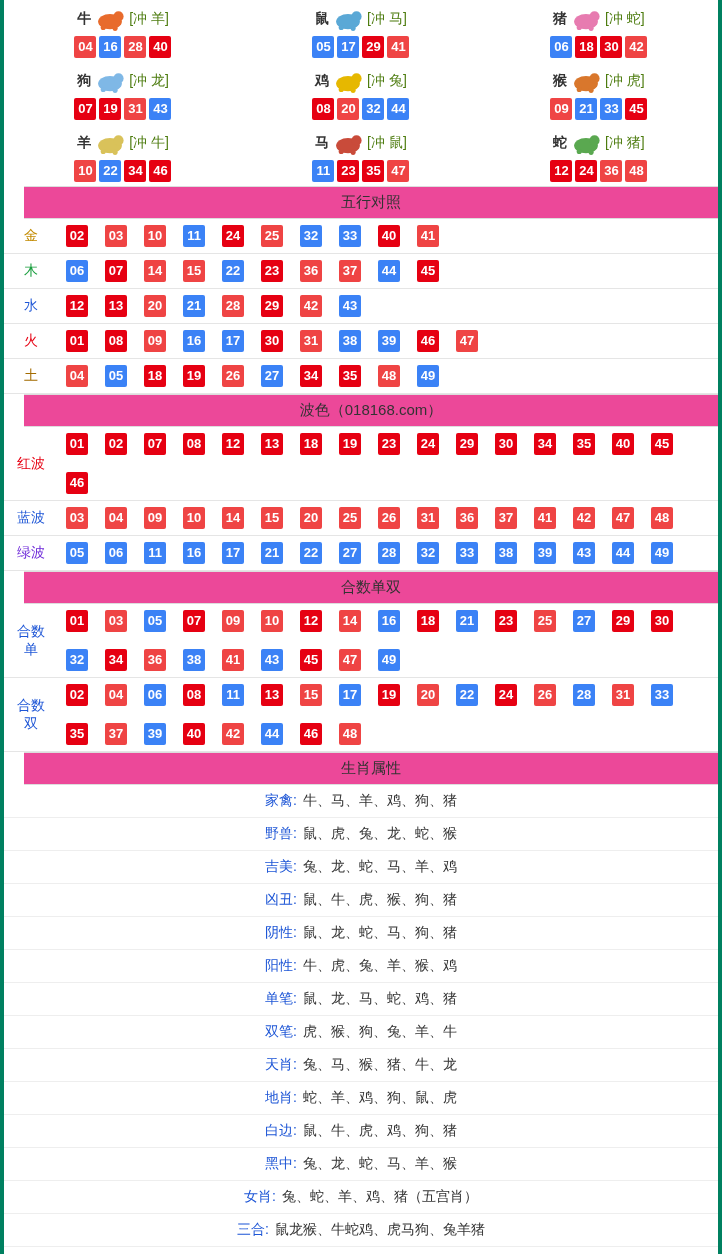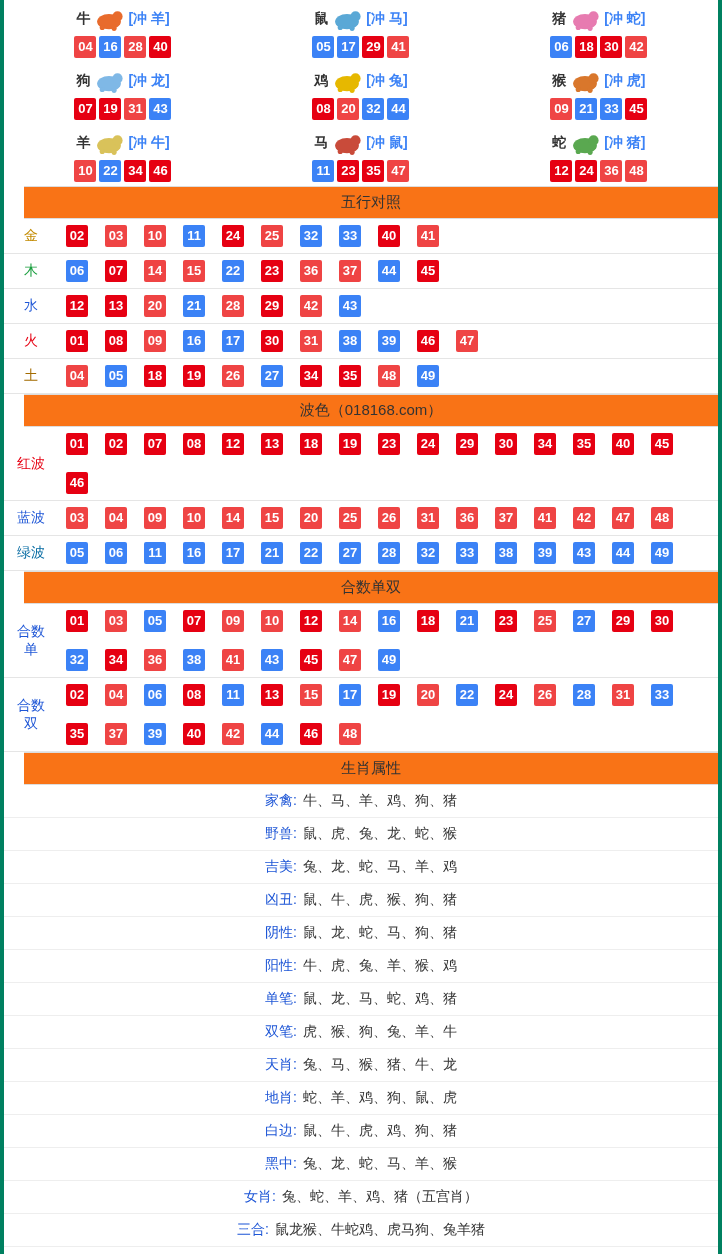--- a/index.html
+++ b/index.html
@@ -2,38 +2,38 @@
 <html><head>
 <meta charset="utf-8">
 <style>
   * { box-sizing: border-box; margin: 0; padding: 0; }
   body { font-family: "Microsoft YaHei", Arial, sans-serif; font-size: 14px; color: #333; background: #fff; }
   .wrap { width: 722px; border-left: 4px solid #008060; border-right: 4px solid #008060; }
   .zodiac-grid { display: flex; flex-wrap: wrap; }
   .z-cell { width: 33.33%; text-align: center; padding: 6px 0 4px; }
   .z-top { display: flex; align-items: center; justify-content: center; gap: 2px; margin-bottom: 4px; }
   .z-name { font-weight: bold; }
-  .z-ch { color: #3b82f6; font-weight: bold; }
+  .z-ch { color: #4d7c0f; }
   .balls { display: flex; justify-content: center; gap: 3px; flex-wrap: wrap; }
   .ball { display: inline-block; min-width: 22px; height: 22px; line-height: 22px; color: #fff; font-size: 13px; text-align: center; font-weight: bold; border-radius: 2px; }
   .r { background: #e60012; }
   .b { background: #ef4444; }
   .g { background: #3b82f6; }
-  .section-head { background: #f97316; border-top: 1px solid #ddd; border-bottom: 1px solid #ddd; text-align: center; padding: 6px 0; font-size: 15px; margin-left: 20px; }
+  .section-head { background: #ec4899; border-top: 1px solid #ddd; border-bottom: 1px solid #ddd; text-align: center; padding: 6px 0; font-size: 15px; margin-left: 20px; }
   table { width: 100%; border-collapse: collapse; }
   td { border-bottom: 1px solid #e5e5e5; padding: 6px 8px; vertical-align: middle; }
   td.lab { width: 54px; text-align: center; font-size: 14px; }
   .lab.gold { color: #c28a00; }
   .lab.wood { color: #1a9e3f; }
   .lab.water { color: #1e56d6; }
   .lab.fire { color: #e60012; }
   .lab.earth { color: #a36b00; }
   .lab.red { color: #e60012; }
   .lab.blue { color: #1e56d6; }
-  .lab.green { color: #0369a1; }
+  .lab.green { color: #6d28d9; }
   .attr-row { text-align: center; padding: 7px 0; border-bottom: 1px solid #eee; }
   .attr-label { color: #1e56d6; margin-right: 6px; }
   .attr-val { color: #333; }
   .balls-left { display: flex; gap: 17px; flex-wrap: wrap; }
   
   .zi { width:34px; height:26px; }
 </style>
 </head>
 <body>
 

